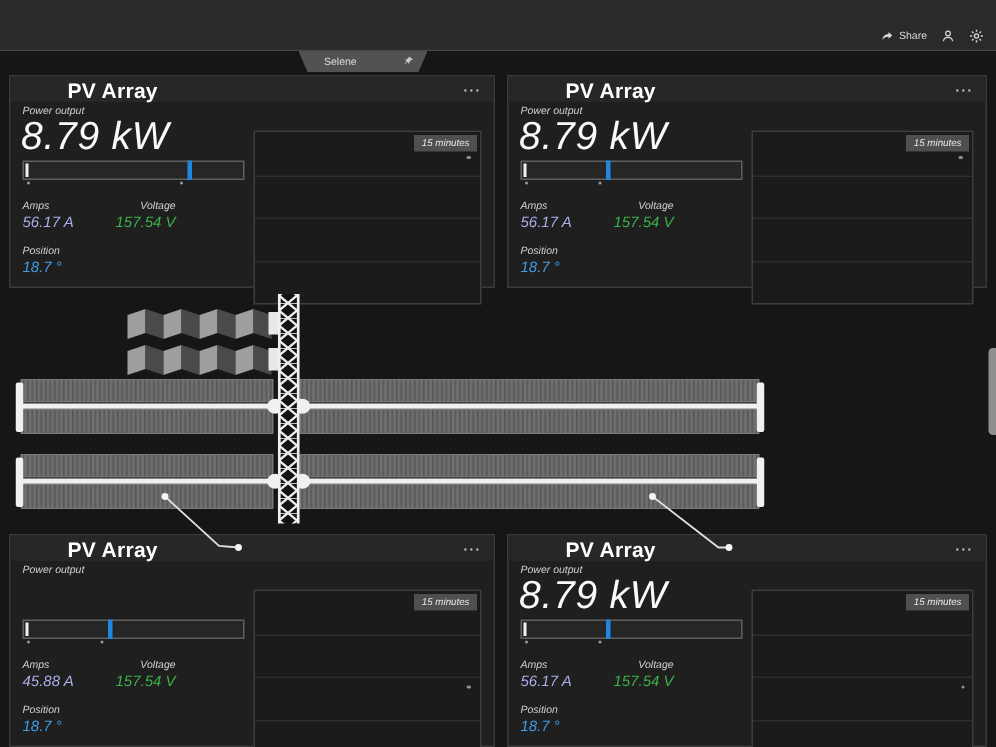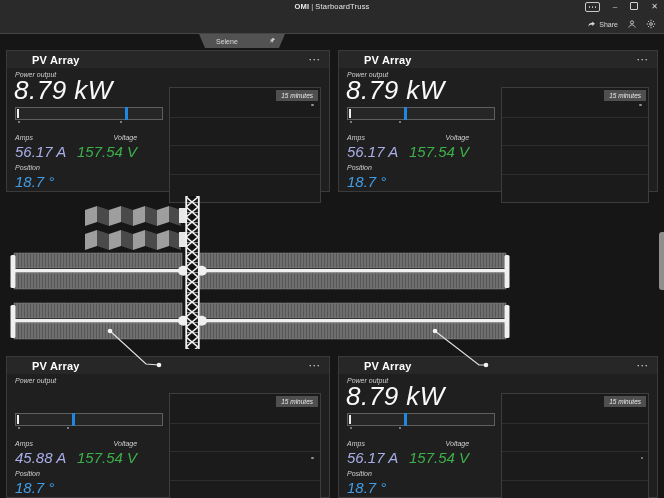--- a/index.html
+++ b/index.html
@@ -27,66 +27,51 @@
   .page-tab{
     position:absolute;left:199px;top:0px;width:86px;height:14px;background:#525252;
     clip-path:polygon(0 0,100% 0,93% 100%,7% 100%);
     display:flex;align-items:center;color:#dcdcdc;font-size:7px;cursor:pointer;
   }
   .page-tab .tab-label{margin-left:17px;}
   .page-tab .tab-pin{position:absolute;right:9px;top:3px;}
   
   .card{position:absolute;background:#1f1f1f;border:1px solid #3a3a3a;box-sizing:border-box;}
   .card header{height:17px;background:#272727;display:flex;align-items:center;justify-content:space-between;padding:0 8px 0 22px;}
-  .card h2{margin:3px;font-size:11px;font-weight:bold;color:#fff;letter-spacing:.2px;}
+  .card h2{margin:16px;font-size:14px;font-weight:bold;color:#fff;letter-spacing:.2px;}
   .more{color:#d0d0d0;font-size:9px;font-weight:bold;letter-spacing:1px;cursor:pointer;line-height:6px;}
   .card-body{position:absolute;left:0;top:17px;right:0;bottom:0;font-style:italic;}
   .lbl{font-size:7px;color:#cfcfcf;}
   .big{position:absolute;left:7px;top:9px;font-size:26px;font-weight:300;color:#fafafa;letter-spacing:.5px;line-height:1;}
   .lbl-power{position:absolute;left:8px;top:3px;}
   .gauge{position:absolute;left:8px;top:39px;width:148px;height:13px;background:#262626;border:1px solid #5e5e5e;box-sizing:border-box;}
   .gauge .mk-white{position:absolute;left:1px;top:1px;bottom:1px;width:2px;background:#f0f0f0;}
   .gauge .mk-blue{position:absolute;top:-1px;bottom:-1px;width:3px;background:#1f87e0;transform:translateX(-2px);}
   .gauge .tick{position:absolute;top:13px;width:2px;height:2px;border-radius:50%;background:#9a9a9a;}
   .gauge .tick.t0{left:2px;}
   .gauge .tick.t1{transform:translateX(-7px);}
   .stat{position:absolute;}
-  .stat .val{font-size:15px;margin-top:2px;}
+  .stat .val{font-size:10px;margin-top:2px;}
   .s-amps{left:8px;top:66px;}
   .s-volt{left:70px;top:66px;text-align:right;}
   .s-pos{left:8px;top:96px;}
   .chart{position:absolute;left:162px;top:19px;right:8px;height:116px;background:#1b1b1b;border:1px solid #3d3d3d;box-sizing:border-box;}
   .chart .gl{position:absolute;left:0;right:0;height:1px;background:#2e2e2e;}
   .chart .gl.g1{top:25%;} .chart .gl.g2{top:50%;} .chart .gl.g3{top:75%;}
   .chart .badge{position:absolute;top:2px;right:2px;background:#4f4f4f;color:#e9e9e9;font-size:6.5px;padding:2px 5px;cursor:pointer;}
   .chart .pt{position:absolute;width:2.5px;height:2.5px;border-radius:50%;background:#909090;}
   
   .diagram{position:absolute;left:0;top:192px;width:520px;height:182px;z-index:5;pointer-events:none;}
   
   .scroll-thumb{position:absolute;right:0;top:232px;width:5px;height:58px;background:#8f8f8f;border-radius:3px 0 0 3px;z-index:6;}
 </style>
 </head>
 <body>
 
 <div class="chrome">
-  <div class="titlebar">
-    <div class="win-title">
-      <span class="brand">OMI</span><span class="sep">|</span><span>StarboardTruss</span>
-    </div>
-    <div class="wincontrols">
-      <span class="appbadge">
-          <i></i>
-          <i></i>
-          <i></i>
-        </span>
-      <button class="wc">–</button>
-      <button class="wc"><span class="restore-box"></span></button>
-      <button class="wc">✕</button>
-    </div>
-  </div>
   <div class="toolbar">
     <span class="tool">
       <svg viewBox="0 0 16 16" width="9" height="9">
           <path d="M9.5 2.5l4.5 4-4.5 4V7.9C6 7.9 3.8 9.2 2.3 11.8c.3-4.3 2.9-6.8 7.2-7V2.5z" fill="#d8d8d8"></path>
         </svg>
       <span>Share</span>
     </span>
     <span class="tool">
       <svg viewBox="0 0 16 16" width="10" height="10">
           <circle cx="8" cy="5.4" r="2.5" fill="none" stroke="#d8d8d8" stroke-width="1.3"></circle>

